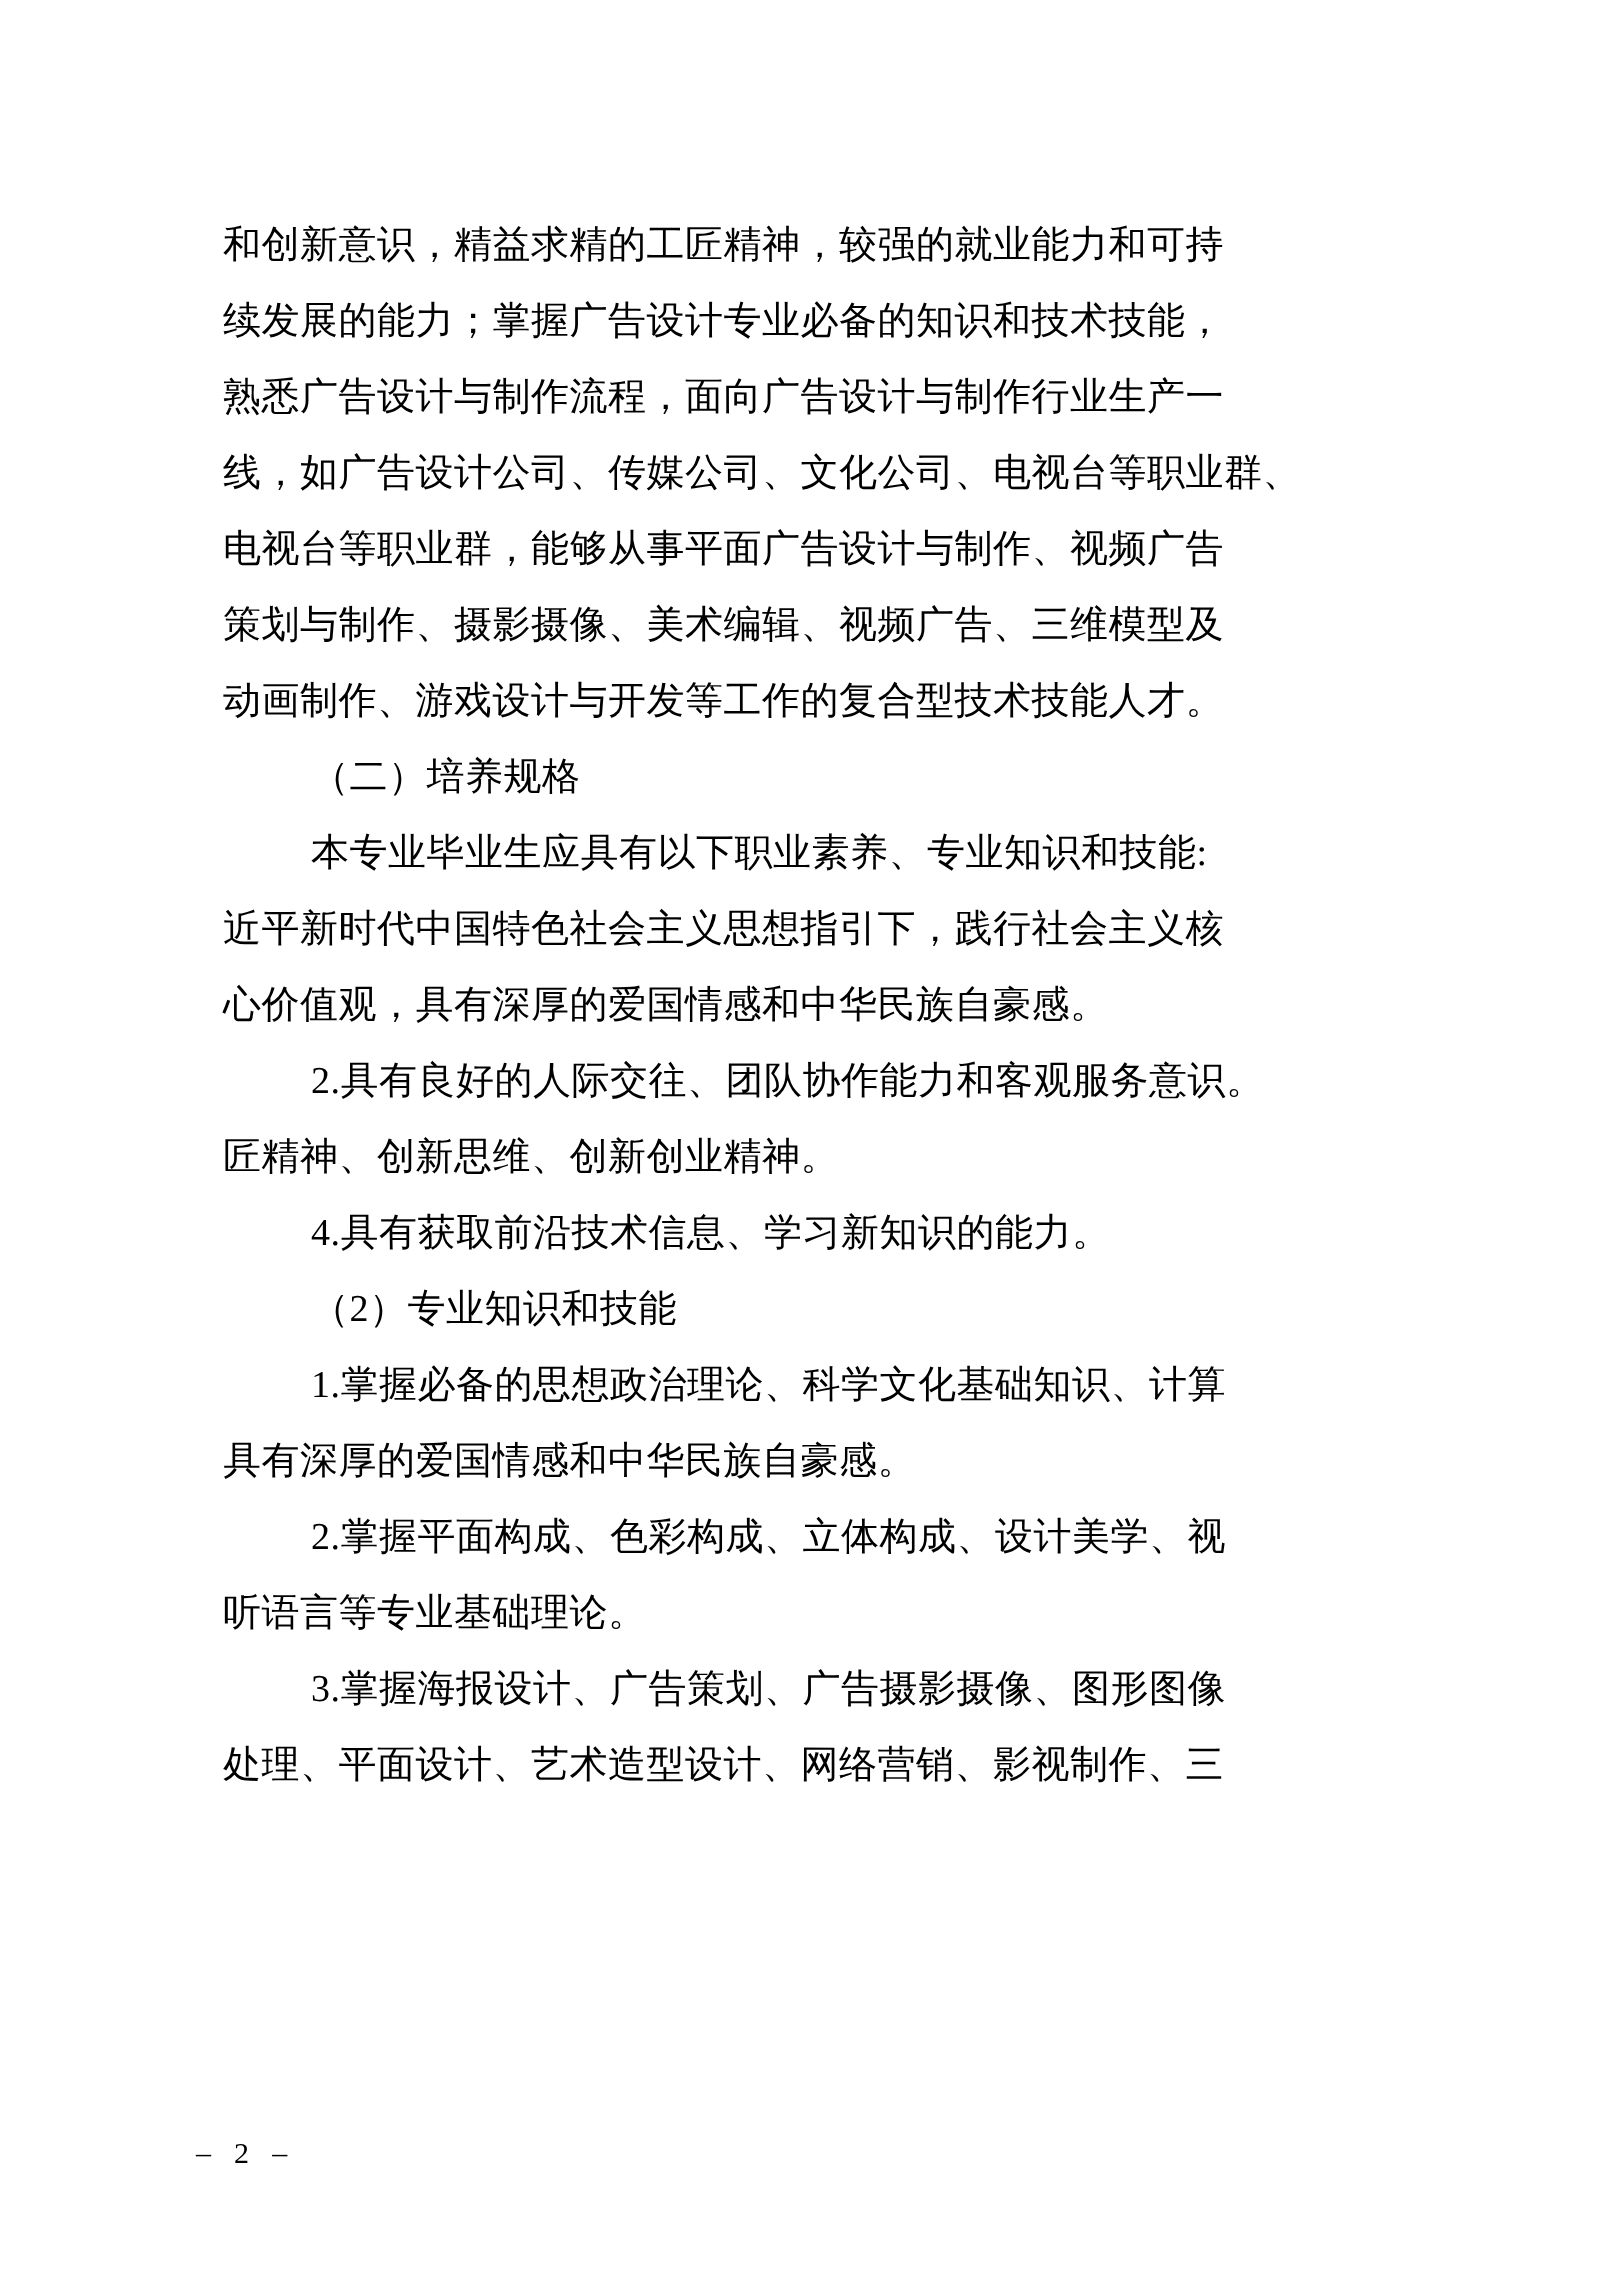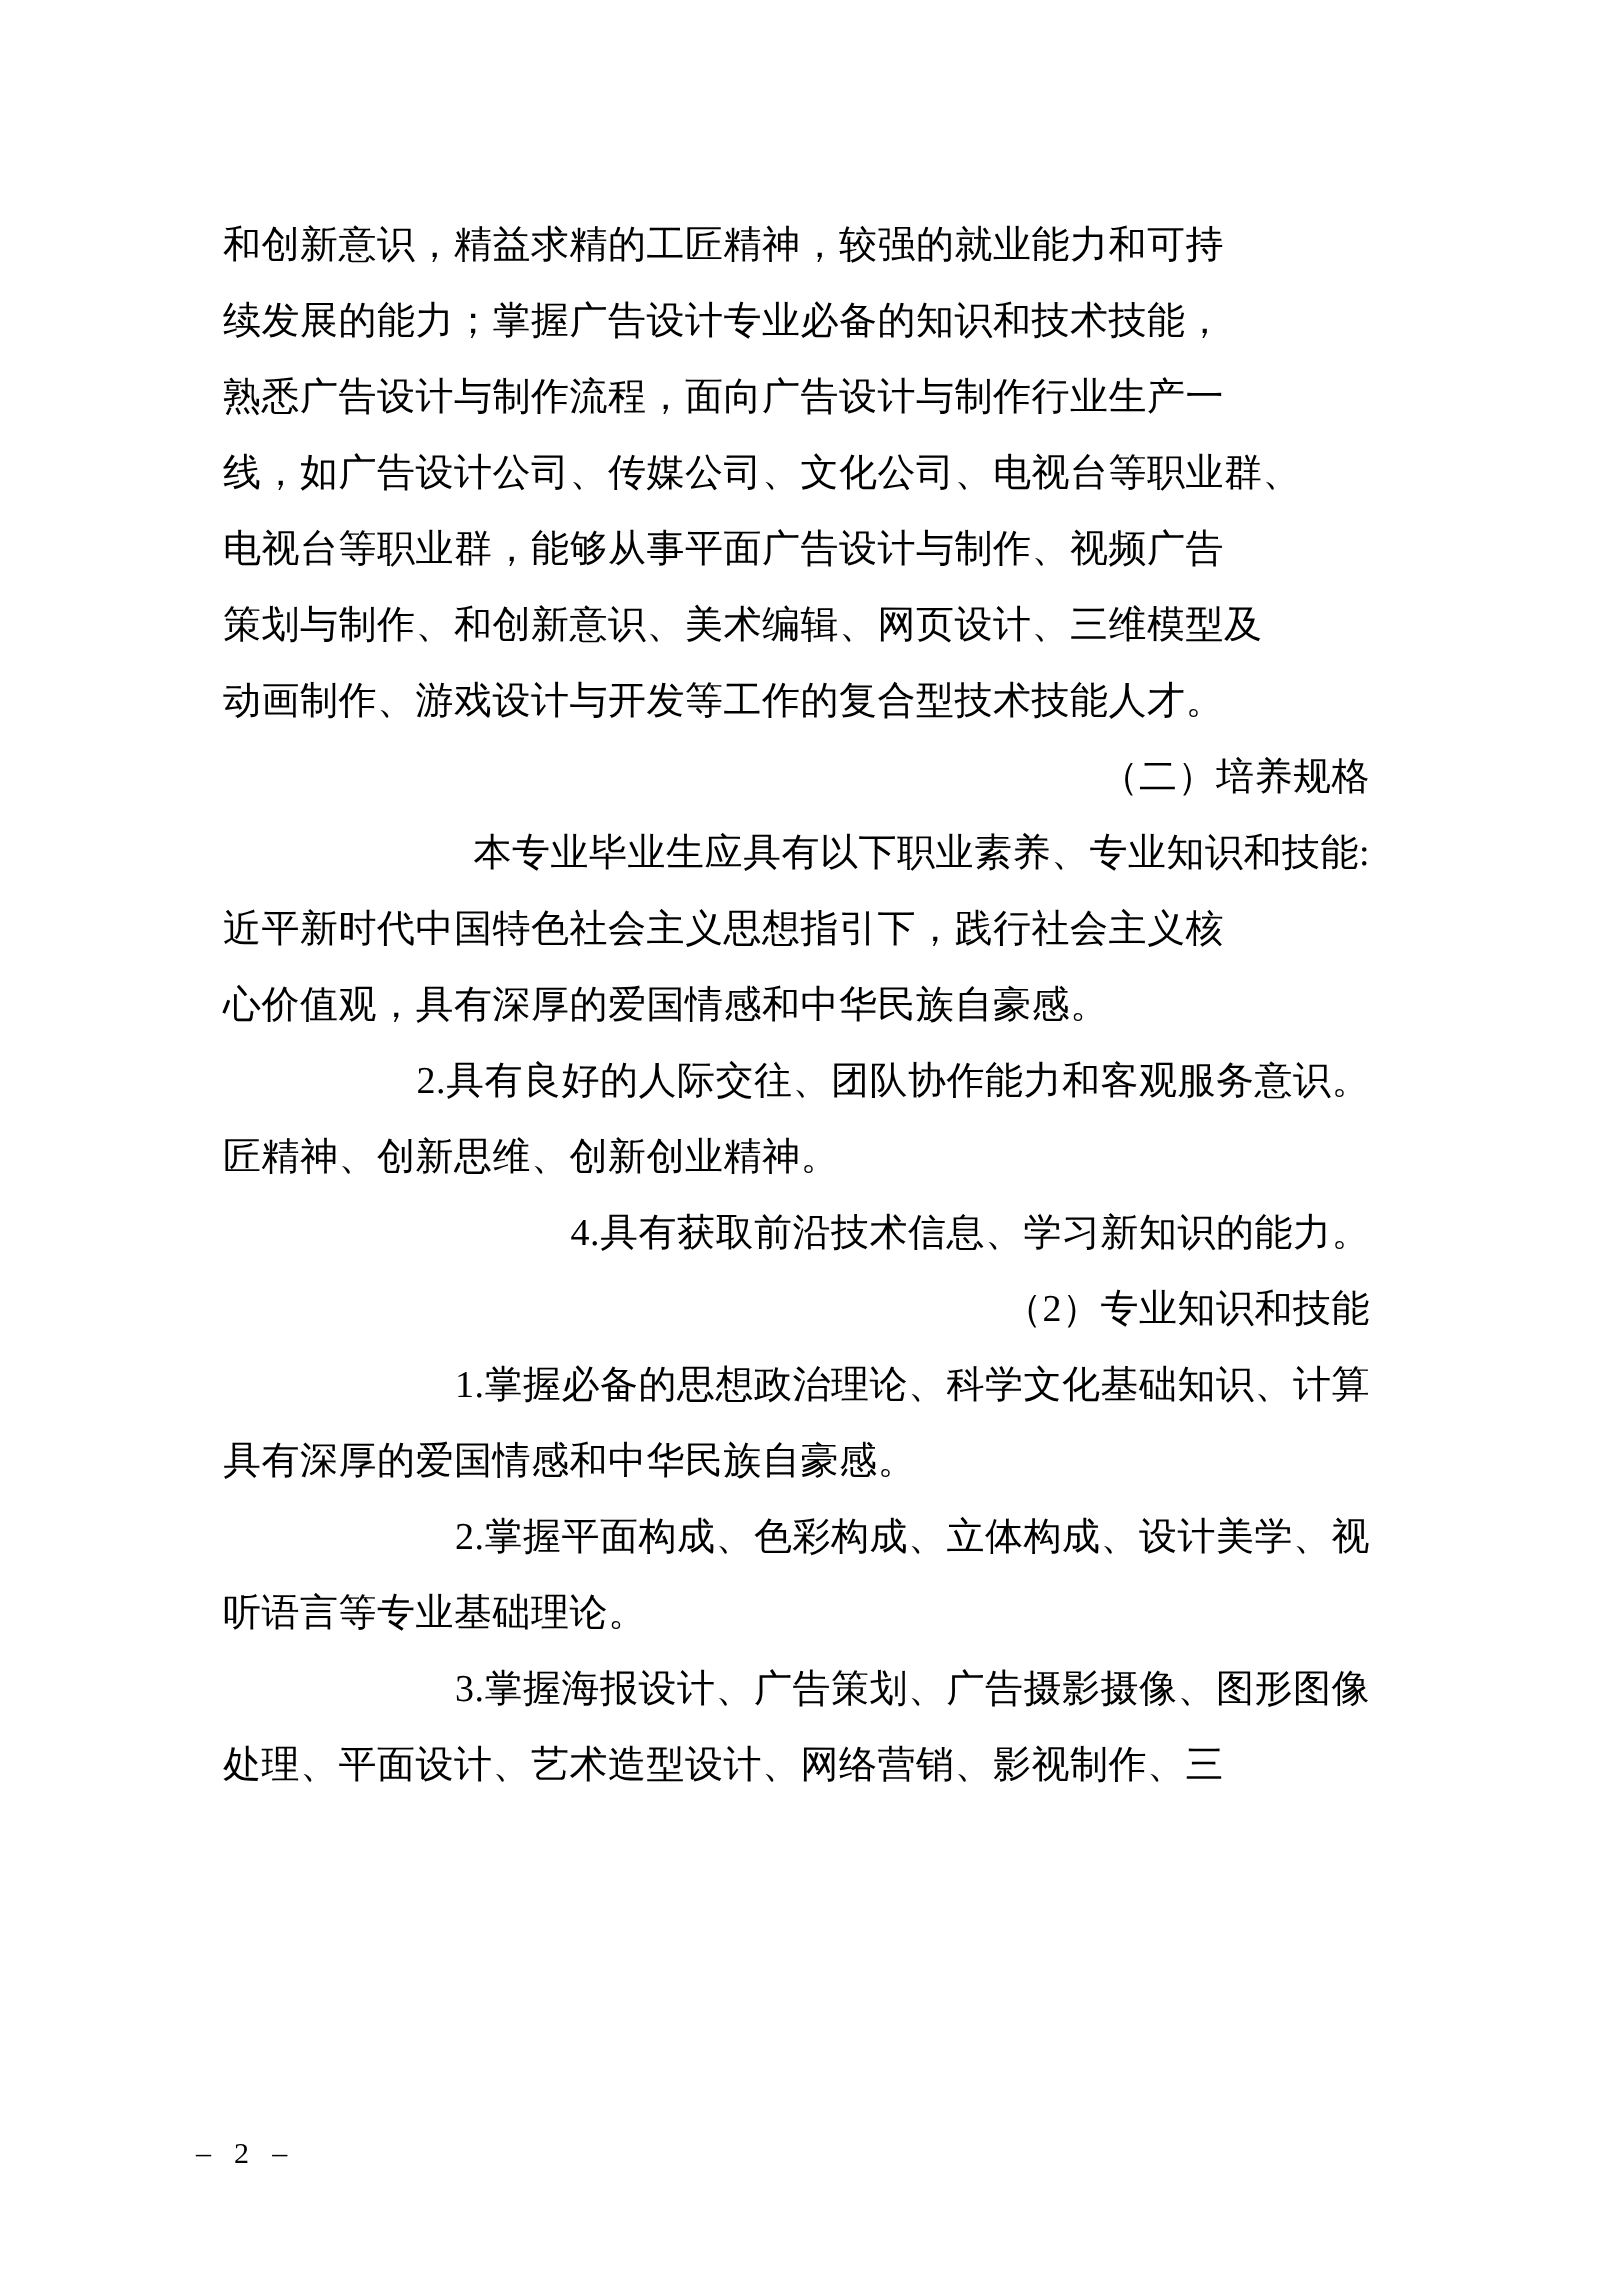--- a/index.html
+++ b/index.html
@@ -32,21 +32,20 @@
     height: 76px;
     letter-spacing: 0.5px;
     white-space: nowrap;
     font-weight: 400;
     color: #000000;
     
     text-rendering: geometricPrecision;
   }
   .line.indent {
     padding-left: 88px;
-    text-align: right;
   }
   .footer {
     position: absolute;
     left: 196px;
     top: 2133px;
     font-size: 30px;
     line-height: 39px;
     letter-spacing: 2.9px;
     word-spacing: 9.8px;
     color: #000000;
@@ -57,21 +56,21 @@
 <body>
 
 <div class="page">
 
   <div class="text-block">
     <div class="line">和创新意识，精益求精的工匠精神，较强的就业能力和可持</div>
     <div class="line">续发展的能力；掌握广告设计专业必备的知识和技术技能，</div>
     <div class="line">熟悉广告设计与制作流程，面向广告设计与制作行业生产一</div>
     <div class="line">线，如广告设计公司、传媒公司、文化公司、电视台等职业群、</div>
     <div class="line">电视台等职业群，能够从事平面广告设计与制作、视频广告</div>
-    <div class="line">策划与制作、和创新意识、美术编辑、网页设计、三维模型及</div>
+    <div class="line">策划与制作、摄影摄像、美术编辑、视频广告、三维模型及</div>
     <div class="line">动画制作、游戏设计与开发等工作的复合型技术技能人才。</div>
     <div class="line indent">（二）培养规格</div>
     <div class="line indent">本专业毕业生应具有以下职业素养、专业知识和技能:</div>
     <div class="line">近平新时代中国特色社会主义思想指引下，践行社会主义核</div>
     <div class="line">心价值观，具有深厚的爱国情感和中华民族自豪感。</div>
     <div class="line indent">2.具有良好的人际交往、团队协作能力和客观服务意识。</div>
     <div class="line">匠精神、创新思维、创新创业精神。</div>
     <div class="line indent">4.具有获取前沿技术信息、学习新知识的能力。</div>
     <div class="line indent">（2）专业知识和技能</div>
     <div class="line indent">1.掌握必备的思想政治理论、科学文化基础知识、计算</div>

